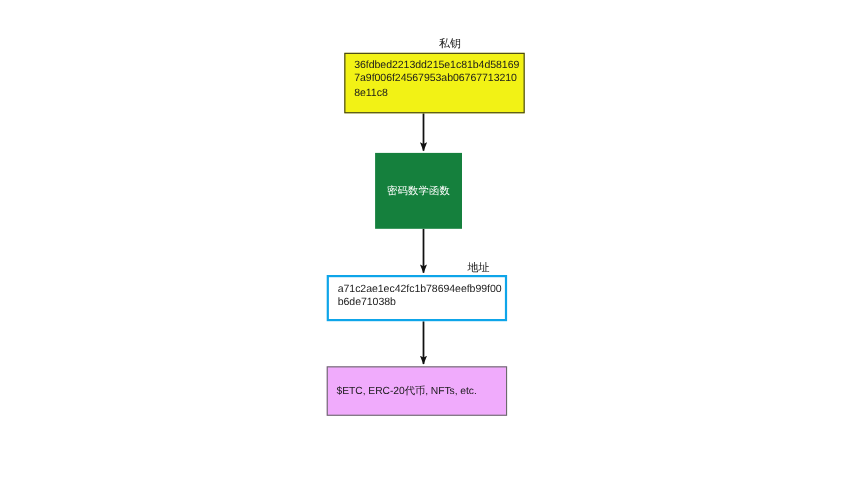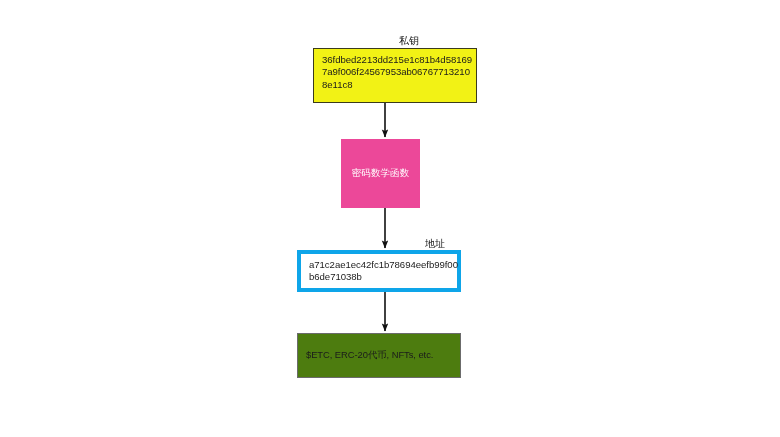--- a/index.html
+++ b/index.html
@@ -56,56 +56,56 @@
     color: #1b1b1b;
     letter-spacing: -0.05px;
   }
 
   
   #node-crypto-function {
     left: 341px;
     top: 139px;
     width: 79px;
     height: 69px;
-    background: #ec4899;
+    background: #15803d;
     border: none;
     justify-content: center;
     align-items: center;
     text-align: center;
   }
   #node-crypto-function .node-text {
     font-size: 9.4px;
     color: #ffffff;
     letter-spacing: 0.2px;
   }
 
   
   #node-address {
     left: 297px;
     top: 250px;
     width: 164px;
     height: 42px;
     background: #ffffff;
-    border: 4px solid #0ea5e9;
+    border: 2px solid #0ea5e9;
     padding: 5px 7px 5px 8px;
     align-items: flex-start;
   }
   #node-address .node-text {
     font-size: 9.6px;
     color: #1b1b1b;
     letter-spacing: -0.05px;
   }
 
   
   #node-crypto-assets {
     left: 297px;
     top: 333px;
     width: 164px;
     height: 45px;
-    background: #4d7c0f;
+    background: #f0abfc;
     border: 1px solid #6b6b6b;
     padding: 0 7px 0 8px;
     align-items: center;
   }
   #node-crypto-assets .node-text {
     font-size: 9.4px;
     color: #1b1b1b;
     letter-spacing: -0.05px;
   }
 

